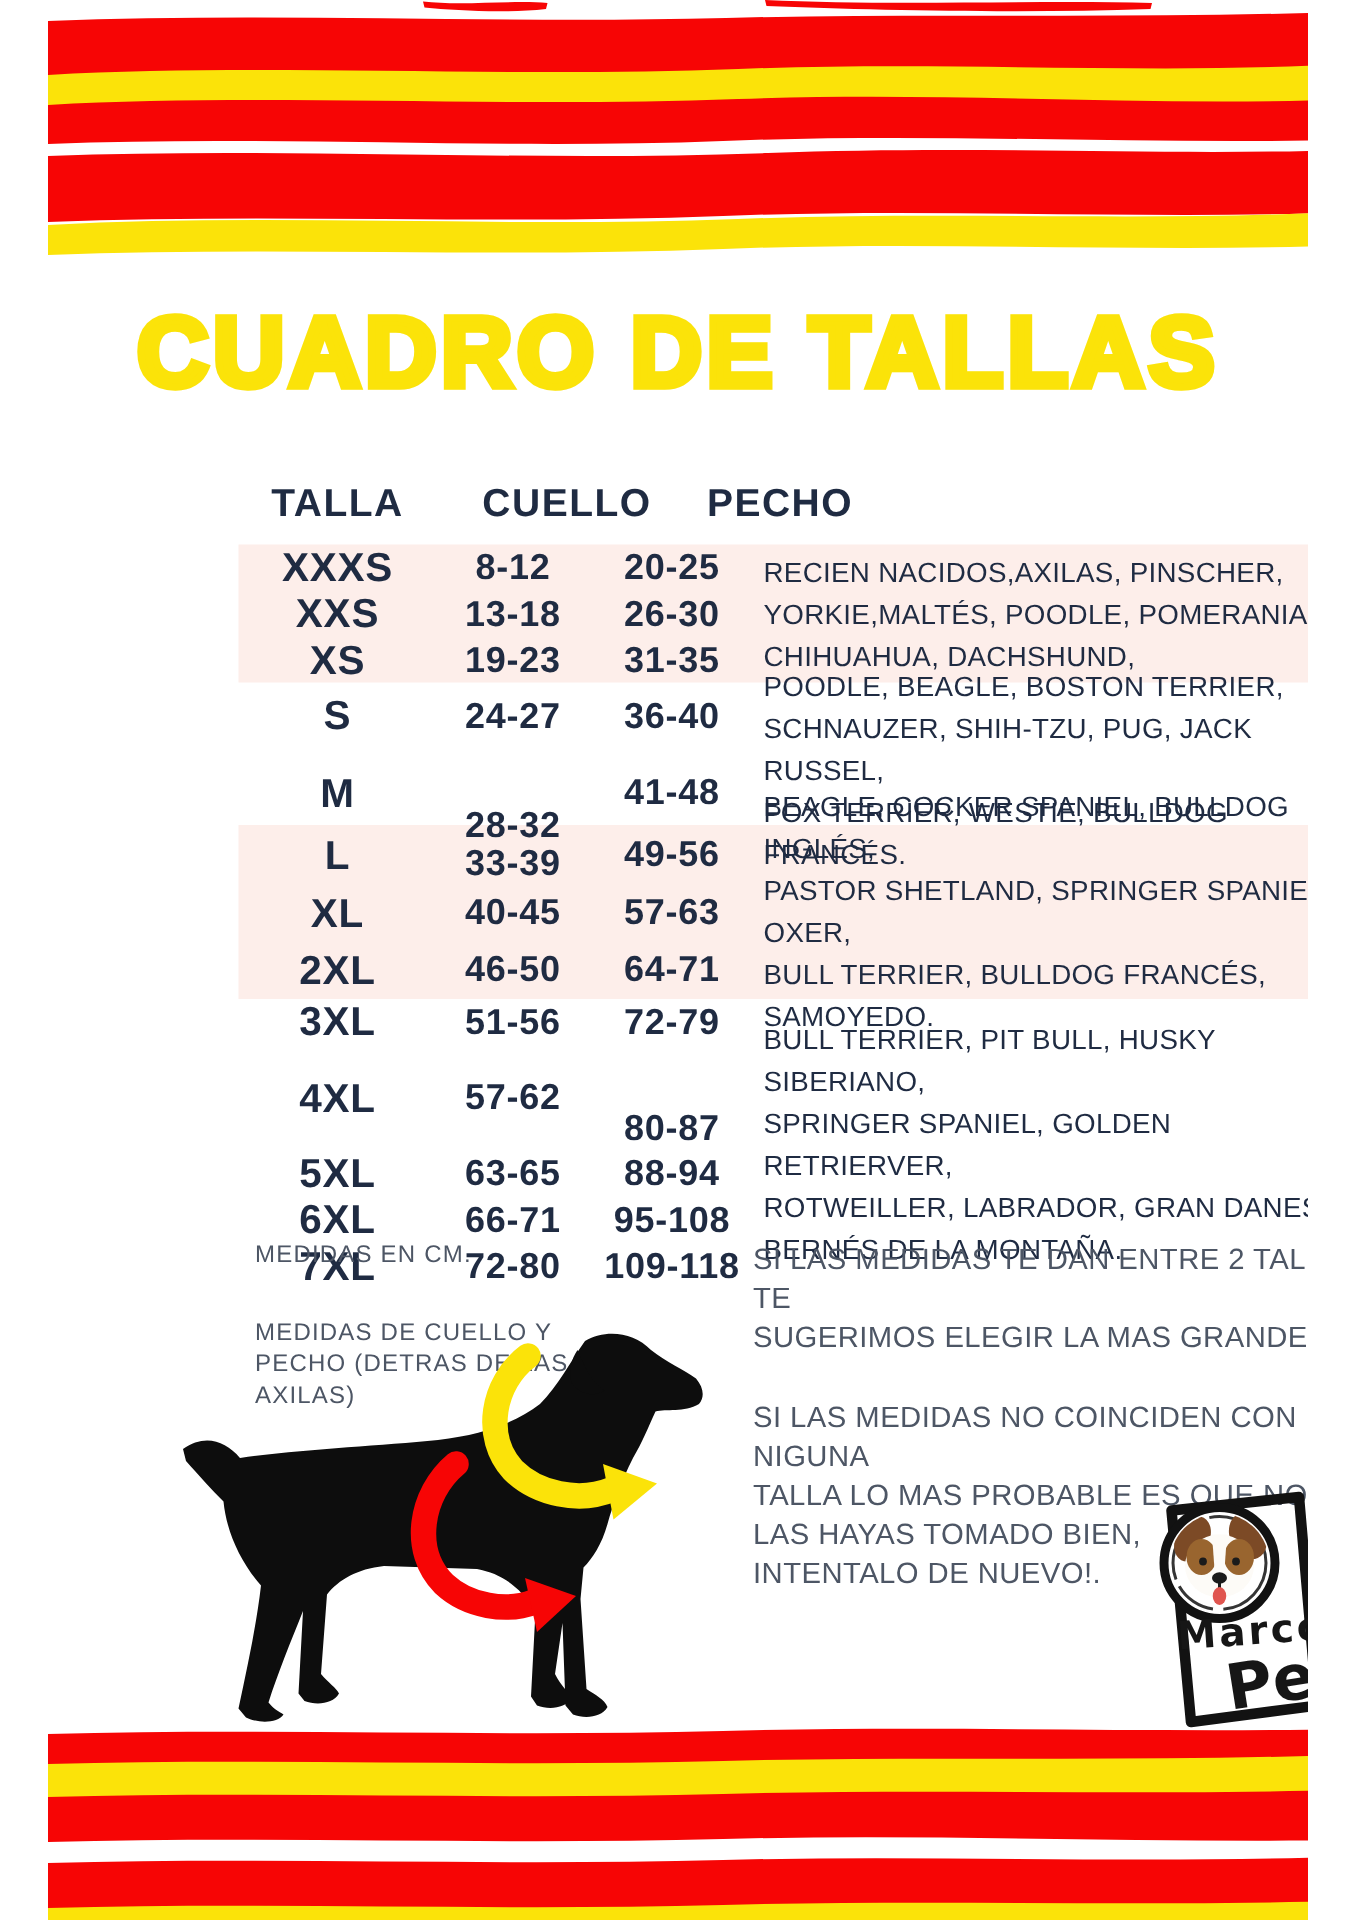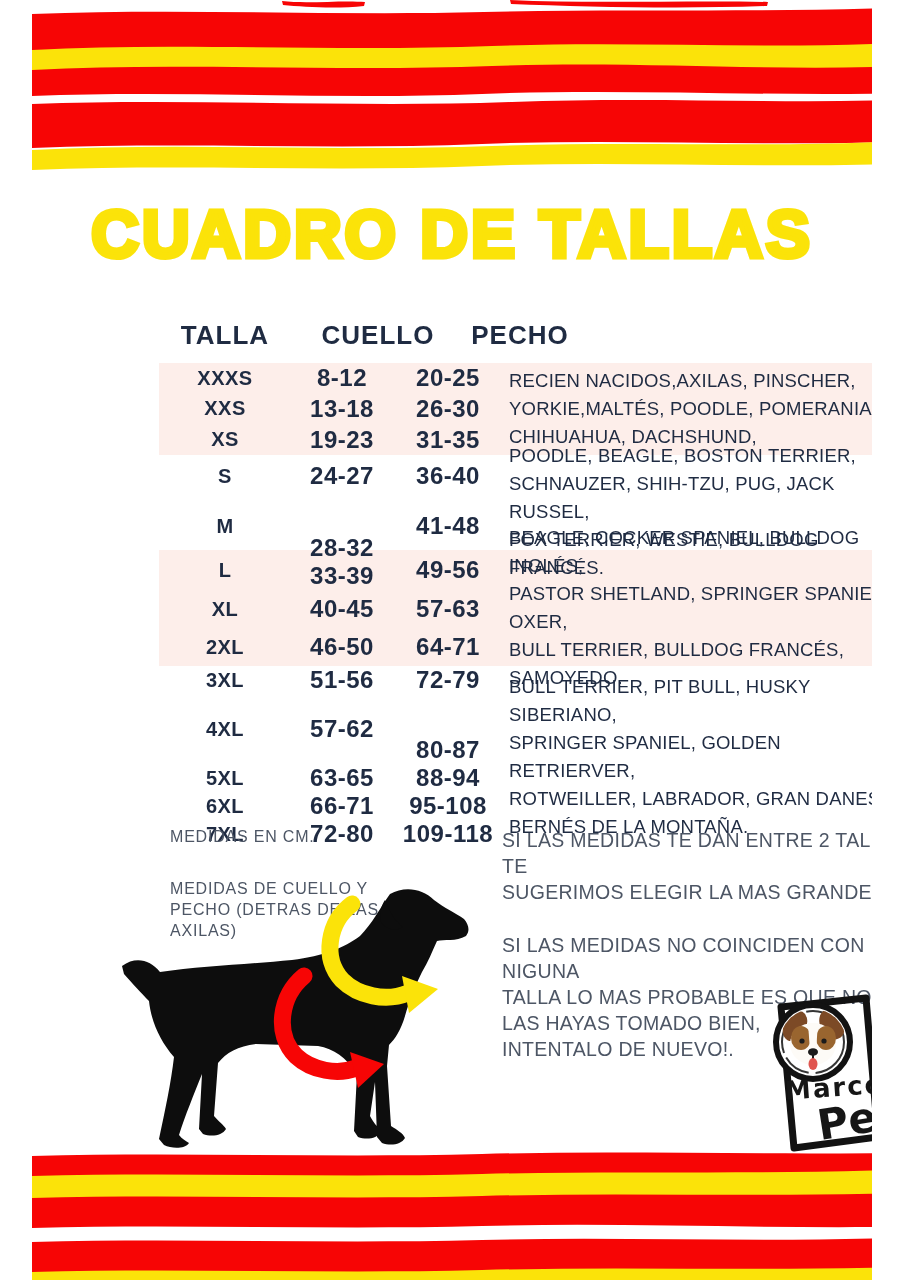--- a/index.html
+++ b/index.html
@@ -31,21 +31,21 @@
     display:grid;grid-template-columns:132px 102px 110px 1fr;
     color:var(--navy);font-weight:800;font-size:26px;letter-spacing:1px;gap:36px;
   }
   .table-header span{display:flex;align-items:center;justify-content:center;}
   #size-groups{position:absolute;top:363px;left:127px;width:753px;}
   .group{
     display:grid;grid-template-columns:132px 102px 110px 1fr;
   }
   .group.pink{background:var(--pink);}
   .cell{display:flex;align-items:center;justify-content:center;color:var(--navy);}
-  .cell.talla{font-weight:800;font-size:20px;letter-spacing:0.5px;}
+  .cell.talla{font-weight:800;font-size:27px;letter-spacing:0.5px;}
   .cell.num{font-weight:600;font-size:24px;letter-spacing:0.5px;}
   .raza{
     display:flex;align-items:center;
     color:var(--navy);font-size:18.5px;line-height:28px;font-weight:500;
     letter-spacing:0.2px;white-space:pre-line;padding-left:6px;
   }
   .note-left-1{
     position:absolute;left:138px;top:828px;
     color:var(--gray);font-size:16px;font-weight:500;letter-spacing:0.8px;
   }

